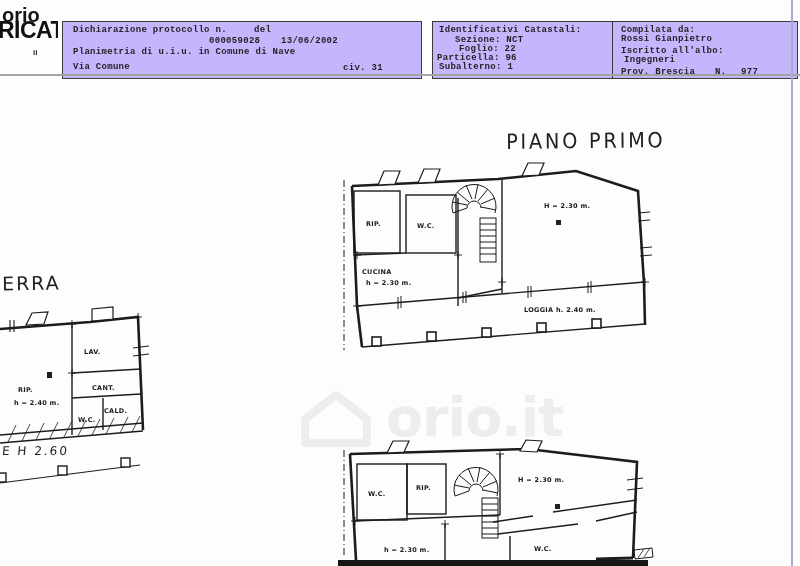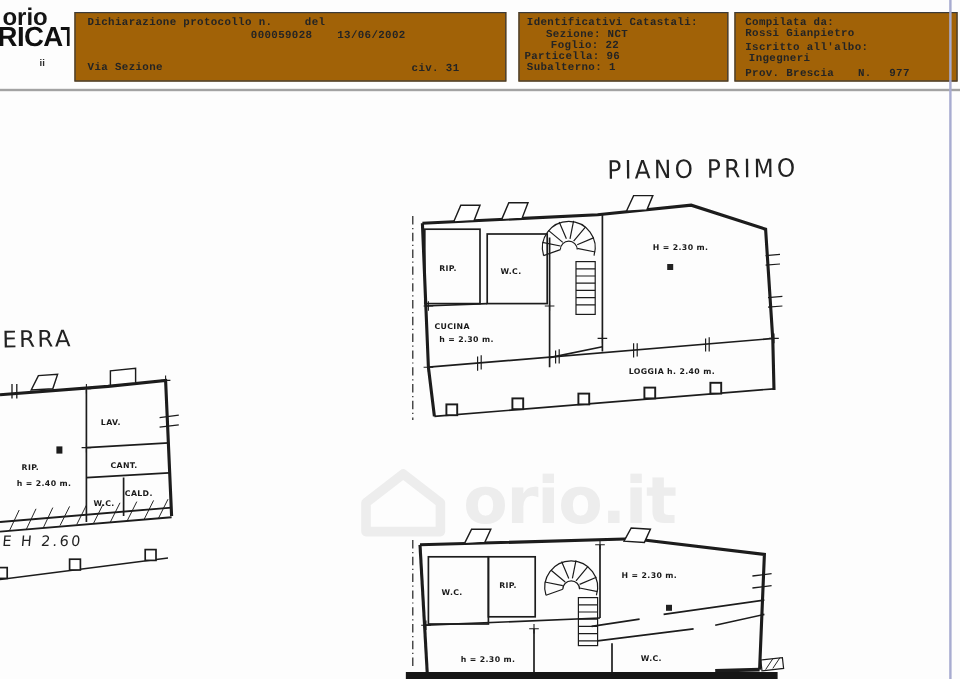--- a/index.html
+++ b/index.html
@@ -1,23 +1,23 @@
 <!DOCTYPE html>
 <html><head>
 <meta charset="utf-8">
 <style>
   html,body{margin:0;padding:0;}
   body{width:800px;height:566px;position:relative;overflow:hidden;
        background:#fdfdfd;font-family:"Liberation Sans",sans-serif;color:#1d1d1d;}
   
-  .hbox{position:absolute;top:10px;height:56px;border:1.5px solid #3a3a3a;background:#a16207;}
+  .hbox{position:absolute;top:21px;height:56px;border:1.5px solid #3a3a3a;background:#c4b5fd;}
   .mono{font-family:"Liberation Mono","DejaVu Sans Mono",monospace;font-size:9px;font-weight:700;
         color:#242424;white-space:pre;position:absolute;letter-spacing:.3px;}
   #box-declaration{left:62px;width:358px;}
-  #box-cadastral{left:432px;width:173px;}
+  #box-cadastral{left:432px;width:173px;padding-left:44px;}
   #box-compiler{left:612px;width:184px;}
   .logo{position:absolute;left:0;top:2px;width:58px;height:62px;overflow:hidden;}
   .logo .l1{position:absolute;left:2px;top:2px;font-size:20px;font-weight:700;color:#151515;}
   .logo .l2{position:absolute;left:-2px;top:15px;font-size:23px;font-weight:700;letter-spacing:-.5px;color:#101010;}
   .logo .l3{position:absolute;left:33px;top:46px;font-size:8px;font-weight:700;color:#2a2a2a;}
   .sep-line{position:absolute;left:0;top:74px;width:800px;height:2px;background:#a3a3a3;}
   .edge-line{position:absolute;left:791px;top:0;width:2px;height:566px;background:#a7abd0;}
   
   .hand{position:absolute;font-family:"DejaVu Sans",sans-serif;color:#222;z-index:3;}
   #lbl-piano-primo{left:506px;top:130px;font-size:21px;letter-spacing:3px;transform:scaleX(.92) rotate(-.6deg);transform-origin:left top;}
@@ -37,21 +37,22 @@
   <span class="l1">orio</span>
   <span class="l2">RICATI</span>
   <span class="l3">ii</span>
 </div>
 
 <div class="hbox" id="box-declaration">
   <span class="mono" style="left:10px;top:3px">Dichiarazione protocollo n.</span>
   <span class="mono" style="left:191px;top:3px">del</span>
   <span class="mono" style="left:146px;top:14px">000059028</span>
   <span class="mono" style="left:218px;top:14px">13/06/2002</span>
-  <span class="mono" style="left:10px;top:40px">Via Sezione</span>
+  <span class="mono" style="left:10px;top:25px">Planimetria di u.i.u. in Comune di Nave</span>
+  <span class="mono" style="left:10px;top:40px">Via Comune</span>
   <span class="mono" style="left:280px;top:41px">civ. 31</span>
 </div>
 
 <div class="hbox" id="box-cadastral">
   <span class="mono" style="left:6px;top:3px">Identificativi Catastali:</span>
   <span class="mono" style="left:22px;top:13px">Sezione: NCT</span>
   <span class="mono" style="left:26px;top:22px">Foglio: 22</span>
   <span class="mono" style="left:4px;top:31px">Particella: 96</span>
   <span class="mono" style="left:6px;top:40px">Subalterno: 1</span>
 </div>

